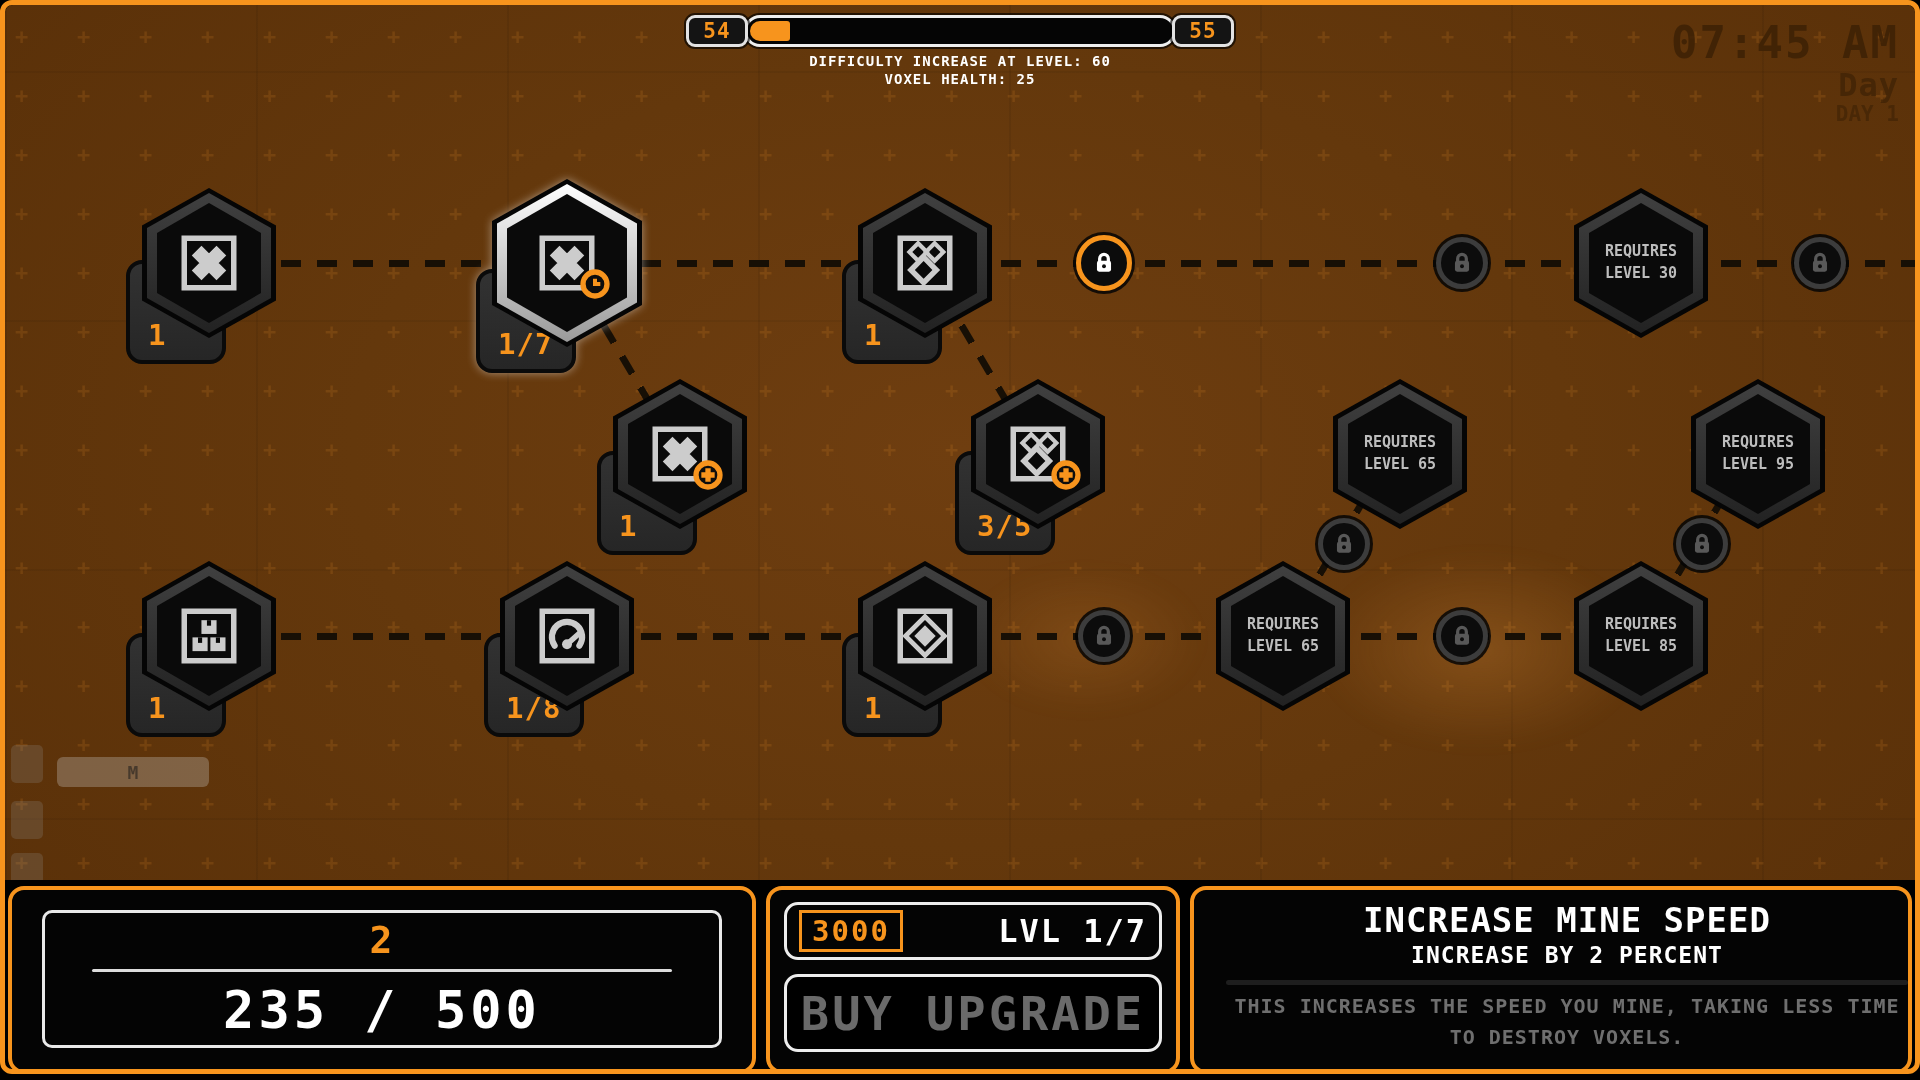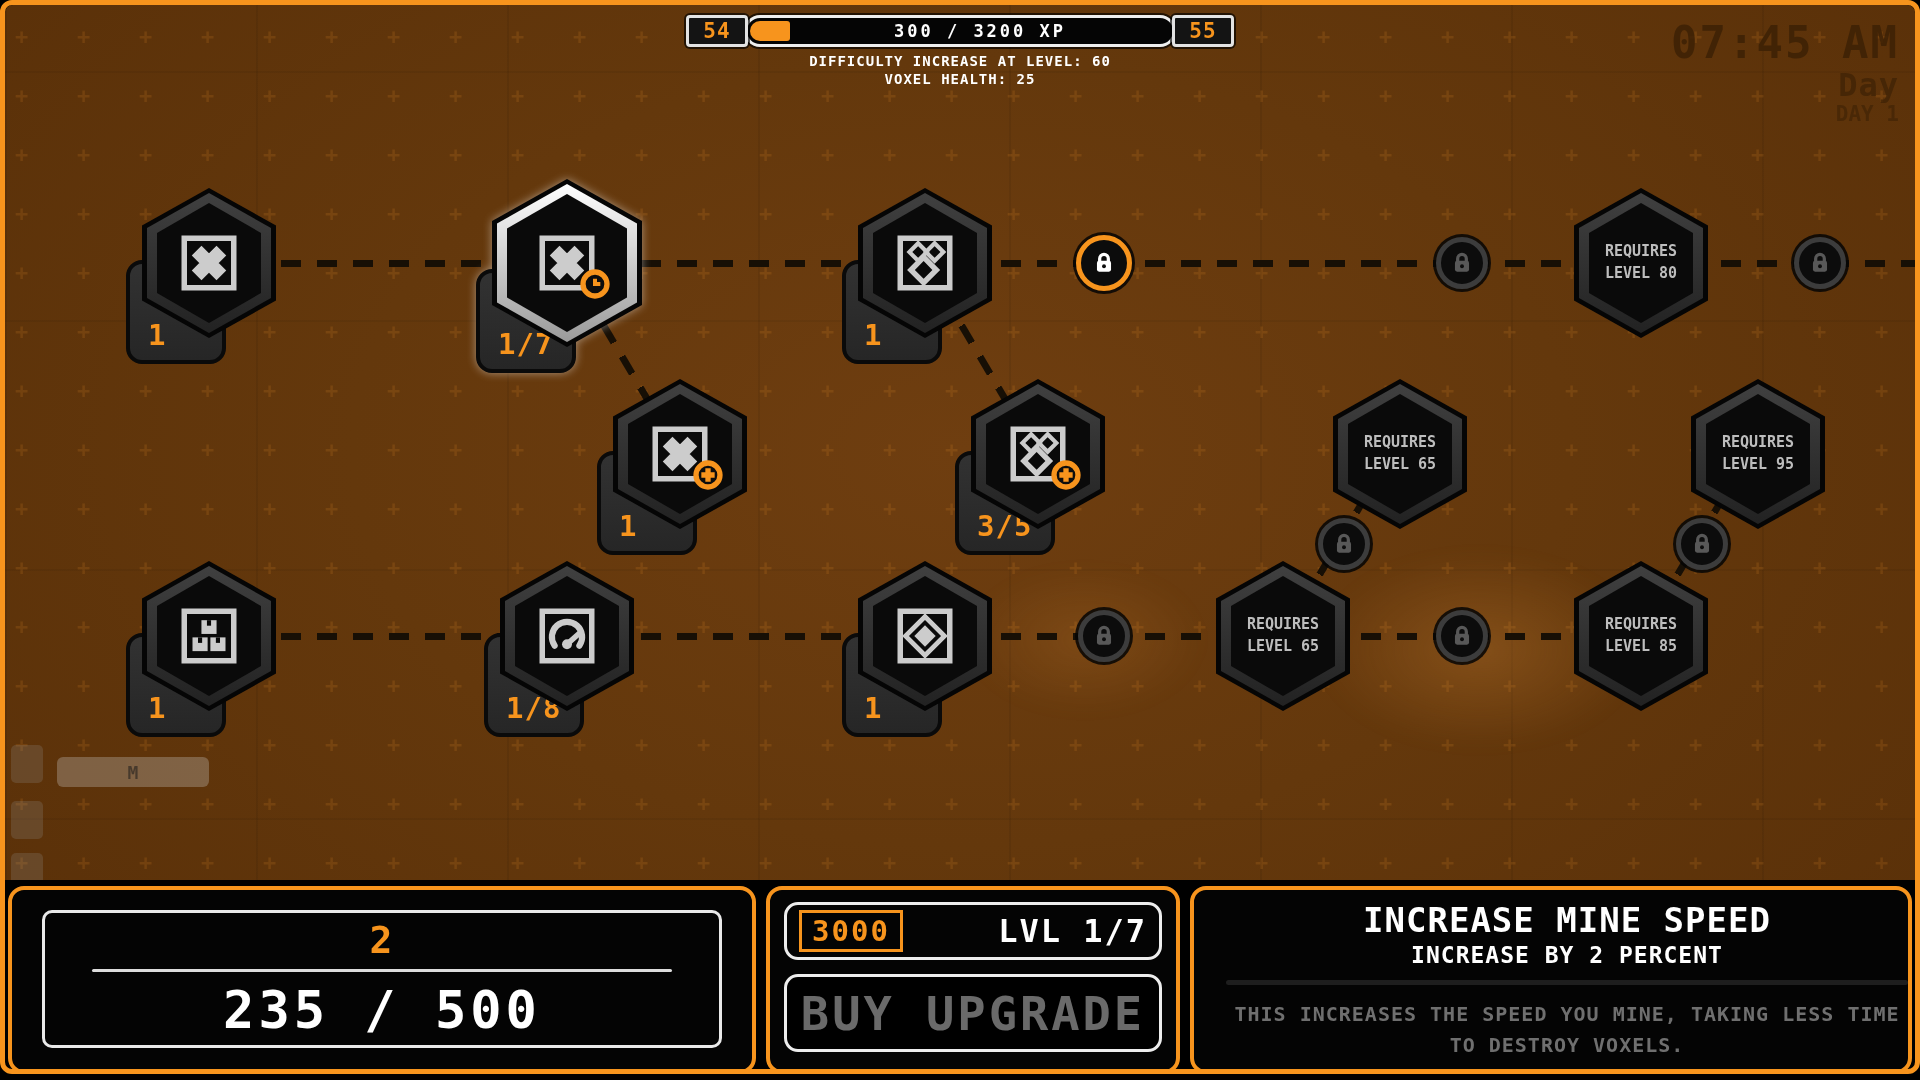--- a/index.html
+++ b/index.html
@@ -20,21 +20,21 @@
   .glow { position:absolute; z-index:0; filter:blur(8px); }
   .glow.g1 { left:1310px; top:545px; width:330px; height:200px;
     background:radial-gradient(ellipse, rgba(216,140,58,0.28), transparent 70%); }
   .glow.g2 { left:960px; top:560px; width:240px; height:150px;
     background:radial-gradient(ellipse, rgba(216,140,58,0.18), transparent 70%); }
 
   
   .header { position:absolute; left:50%; top:10px; transform:translateX(-50%);
     display:flex; align-items:center; z-index:6; }
   .lvl-pill { height:32px; min-width:62px; padding:0 0; background:#141414;
-    border:3px solid #e3e3e3; border-radius:4px; color:#f7941d; font-size:21px;
+    border:3px solid #e3e3e3; border-radius:9px; color:#f7941d; font-size:21px;
     display:flex; align-items:center; justify-content:center; letter-spacing:1px;
     box-shadow:0 0 0 2px rgba(0,0,0,0.65); z-index:2; }
   .xp-bar { position:relative; width:432px; height:32px; background:#050505;
     border:3px solid #efefef; border-radius:17px; margin:0 -4px; z-index:1;
     box-shadow:0 0 0 2px rgba(0,0,0,0.65); overflow:hidden; }
   .xp-fill { position:absolute; left:3px; top:3px; bottom:3px; width:9.4%;
     background:#f7941d; border-radius:10px 3px 3px 10px; }
   .xp-text { position:absolute; inset:0; display:flex; align-items:center; justify-content:center;
     color:#fff; font-size:17px; letter-spacing:3px; padding-left:40px; }
   .header-sub { position:absolute; left:50%; top:48px; transform:translateX(-50%);
@@ -111,21 +111,21 @@
     border:3px solid #ededed; border-radius:14px; background:#000; color:#6a6a6a;
     font-family:inherit; font-weight:bold; font-size:47px; letter-spacing:3px;
     display:flex; align-items:center; justify-content:center; cursor:pointer; }
 
   .panel-right { left:1190px; top:886px; width:722px; height:188px;
     display:flex; flex-direction:column; align-items:center; padding-top:10px;padding-left:32px; }
   .detail-title { color:#fff; font-size:34px; letter-spacing:1px; }
   .detail-sub { color:#fff; font-size:23px; letter-spacing:1px; margin-top:2px; }
   .detail-divider { width:100%; height:5px; background:#1e1e1e; margin-top:12px; border-radius:3px; }
   .detail-desc { color:#6f6f6f; font-size:20px; line-height:1.55; text-align:center;
-    max-width:690px; margin-top:14px; letter-spacing:1px; }
+    max-width:690px; margin-top:6px; letter-spacing:1px; }
 
   
   .frame { position:absolute; left:0; top:0; width:1920px; height:1074px;
     border:5px solid #f7941d; border-radius:12px; z-index:20; pointer-events:none; }
 </style>
 </head>
 <body>
 
 <div class="stage">
   <div class="grid-lines"></div>
@@ -786,21 +786,21 @@
         <path d="M8 11 V8 a4 4 0 0 1 8 0 v3" fill="none" stroke="currentColor" stroke-width="3"></path>
         <rect x="5.5" y="10" width="13" height="10" rx="2" fill="currentColor"></rect>
         <circle cx="12" cy="15" r="1.8" fill="#0c0c0c"></circle>
       </svg>
   </div>
 
   <div class="node" style="left:1636px; top:258px;">
     <div class="hex hex-outer">
         <div class="hex hex-mid">
           <div class="hex hex-inner">
-      <div class="hex-label">REQUIRES LEVEL 80</div>
+      <div class="hex-label">REQUIRES LEVEL 30</div>
     </div>
         </div>
       </div>
   </div>
 
   <div class="lock" style="left:1815px; top:258px;">
     <svg viewBox="0 0 24 24">
         <path d="M8 11 V8 a4 4 0 0 1 8 0 v3" fill="none" stroke="currentColor" stroke-width="3"></path>
         <rect x="5.5" y="10" width="13" height="10" rx="2" fill="currentColor"></rect>
         <circle cx="12" cy="15" r="1.8" fill="#0c0c0c"></circle>
@@ -983,21 +983,20 @@
       <div class="hex-label">REQUIRES LEVEL 85</div>
     </div>
         </div>
       </div>
   </div>
 
   <div class="header">
     <div class="lvl-pill">54</div>
     <div class="xp-bar">
       <div class="xp-fill" style="width: 9.4%;"></div>
-      <div class="xp-text">300 / 3200 XP</div>
     </div>
     <div class="lvl-pill">55</div>
   </div>
   <div class="header-sub">
     <div class="l1">DIFFICULTY INCREASE AT LEVEL: 60</div>
     <div class="l2">VOXEL HEALTH: 25</div>
   </div>
 </div>
 
 <div class="bottom-strip"></div>

